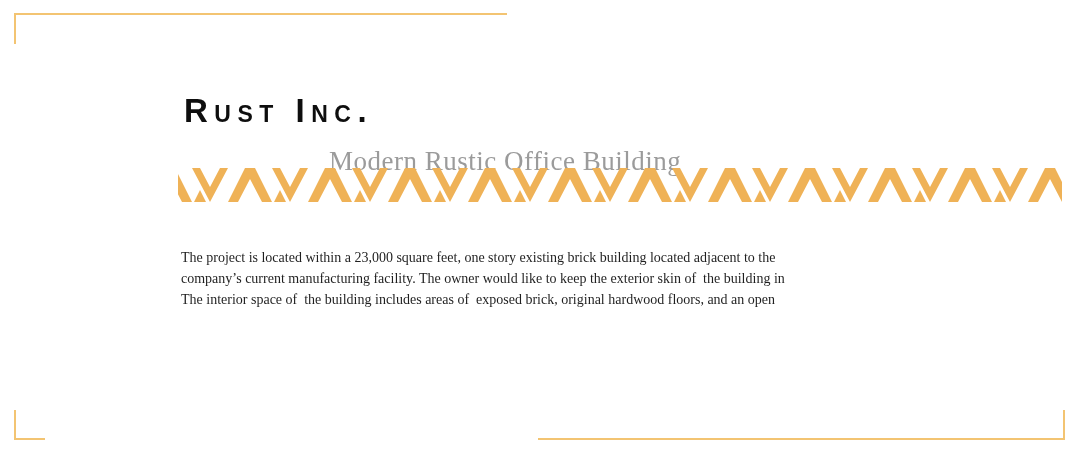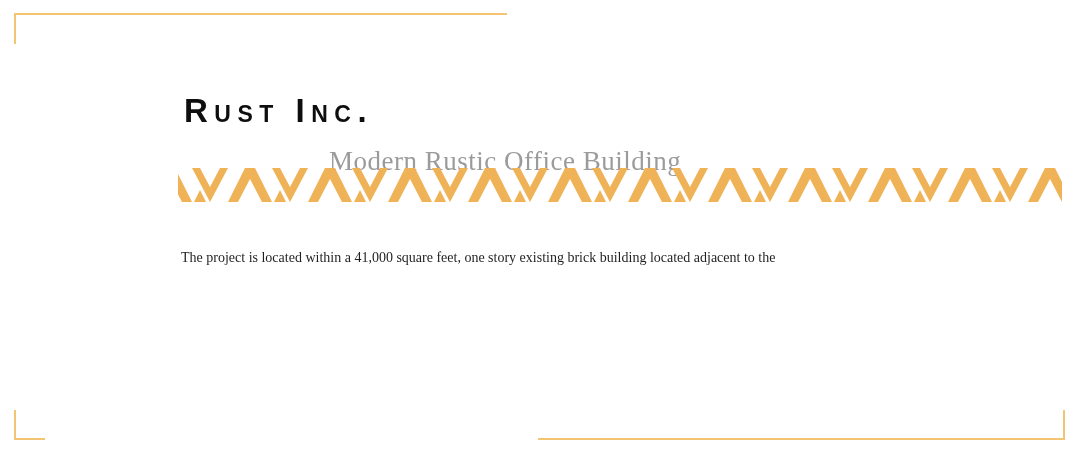--- a/index.html
+++ b/index.html
@@ -91,16 +91,18 @@
       <pattern id="chev" x="-30" y="0" width="80" height="34" patternUnits="userSpaceOnUse">
         <polygon points="0,34 17,0 27,0 44,34 34,34 22,11 10,34" fill="#EFB257"></polygon>
         <polygon points="46,34 52,22 58,34" fill="#EFB257"></polygon>
         <polygon points="44,0 62,34 80,0 72,0 62,19 52,0" fill="#EFB257"></polygon>
       </pattern>
     </defs>
     <rect x="0" y="0" width="884" height="34" fill="url(#chev)"></rect>
   </svg>
 
   <main class="description">
-    <div class="line">The project is located within a 41,000 square feet, one story existing brick building located adjacent to the</div>
+    <div class="line">The project is located within a 23,000 square feet, one story existing brick building located adjacent to the</div>
+    <div class="line">company’s current manufacturing facility. The owner would like to keep the exterior skin of  the building in</div>
+    <div class="line">The interior space of  the building includes areas of  exposed brick, original hardwood floors, and an open</div>
   </main>
 
 </div>
 
 </body></html>

